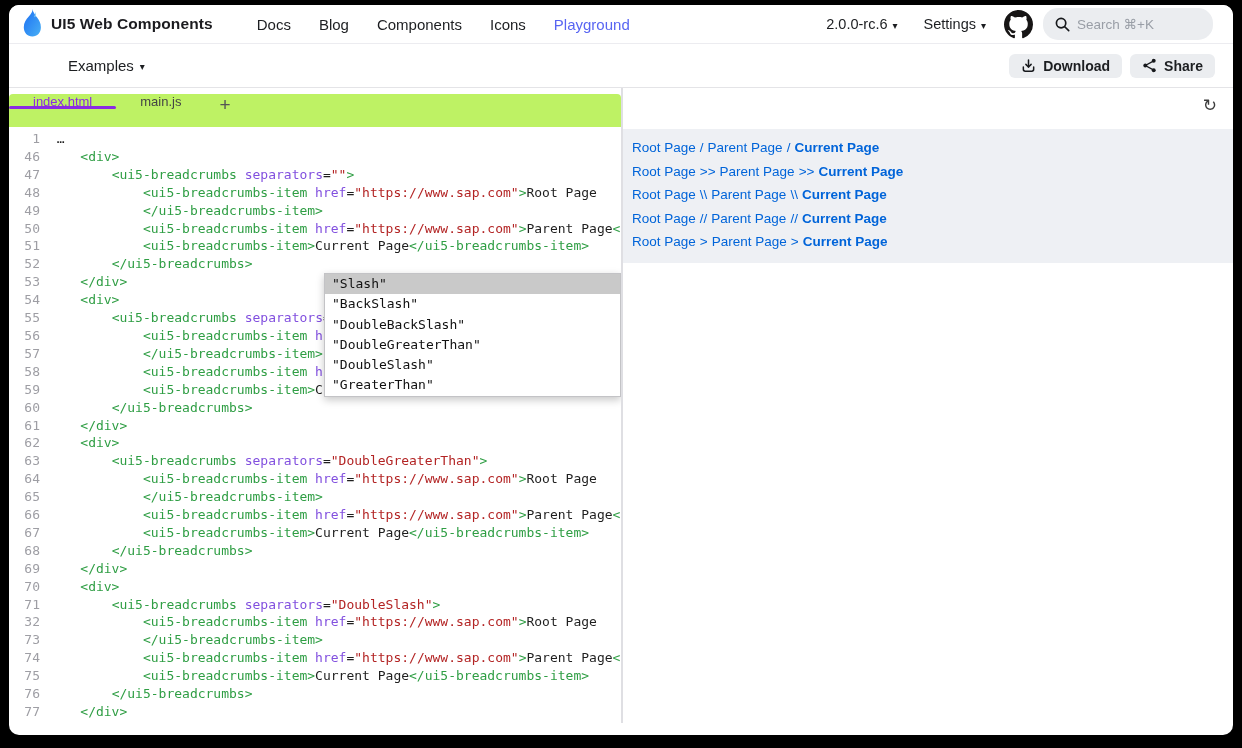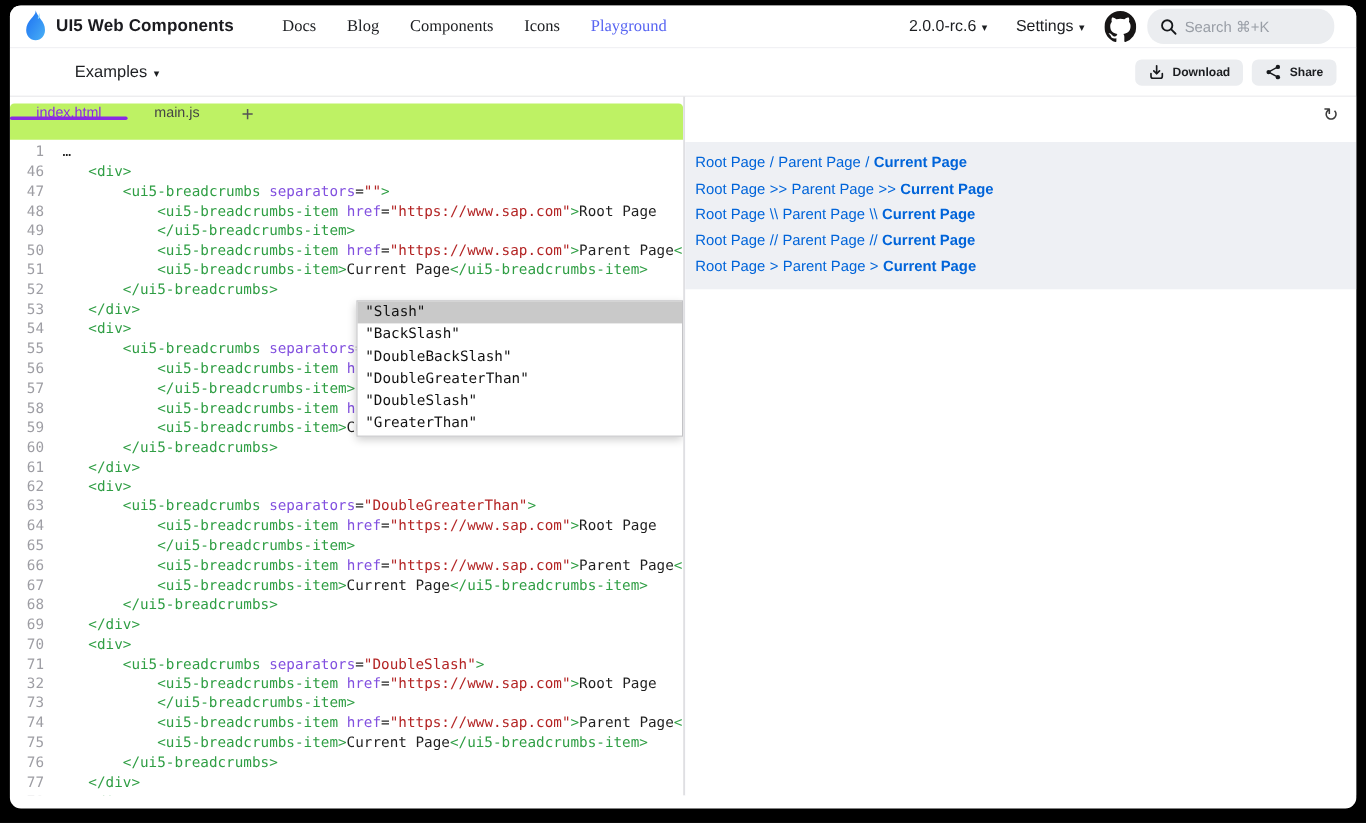--- a/index.html
+++ b/index.html
@@ -7,39 +7,39 @@
               font-family:"Liberation Sans", sans-serif; }
 
   .window { position:absolute; left:9px; top:5px; width:1224px; height:730px;
             background:#fff; border-radius:10px; overflow:hidden; }
 
   
   .navbar { height:39px; display:flex; align-items:center; padding:0 20px 0 10px;
             border-bottom:1px solid #ececf0; background:#fff; }
   .brand { display:flex; align-items:center; gap:8px; }
   .brand-title { font-weight:700; font-size:15.5px; color:#1b1b1f; letter-spacing:.1px; }
-  .main-nav { display:flex; align-items:center; margin-left:30px;font-family:Liberation Serif, serif; }
+  .main-nav { display:flex; align-items:center; margin-left:30px; }
   .nav-link { font-size:15px; color:#1c1e21; padding:0 14px; cursor:pointer; text-decoration:none; }
   .nav-link.active { color:#5865f2; }
   .nav-right { margin-left:auto; display:flex; align-items:center; gap:10px; }
   .nav-drop { display:flex; align-items:center; gap:5px; font-size:14.5px; color:#1c1e21;
               padding:0 8px; cursor:pointer; }
   .caret { font-size:10px; color:#1c1e21; transform:translateY(1px); }
   .gh { width:29px; height:29px; display:flex; align-items:center; justify-content:center; }
   .search-pill { width:170px; height:29px; background:#ebedf0; border-radius:15px;
                  display:flex; align-items:center; gap:7px; padding:16px 12px; cursor:text; }
   .search-pill .ph { font-size:13.5px; color:#999ea6; }
 
   
   .toolbar { height:44px; display:flex; align-items:center; padding:0 18px 0 19px;
              border-bottom:1px solid #e4e4e7; background:#fff; }
   .examples { display:flex; align-items:center; gap:6px; font-size:15px; color:#1c1e21; cursor:pointer;margin-left:40px; }
   .toolbar-right { margin-left:auto; display:flex; gap:8px; }
   .tb-btn { display:flex; align-items:center; gap:7px; background:#ebedf0; border:none;
-            border-radius:6px; height:24px; padding:0 12px; font-size:11px; font-weight:700;
+            border-radius:6px; height:24px; padding:0 12px; font-size:14px; font-weight:700;
             color:#1c1e21; cursor:pointer; font-family:"Liberation Sans",sans-serif; }
 
   
   .main { display:flex; height:635px; position:relative; }
   .editor { width:612px; position:relative; overflow:hidden; background:#fff; padding-top:6px; }
   .divider { width:2px; background:#dfdfe3; }
   .preview { flex:1; background:#fff; position:relative; }
 
   
   .tabbar { height:33px; background:#bef264; display:flex; align-items:flex-start; border-radius:4px 4px 0 0; }

